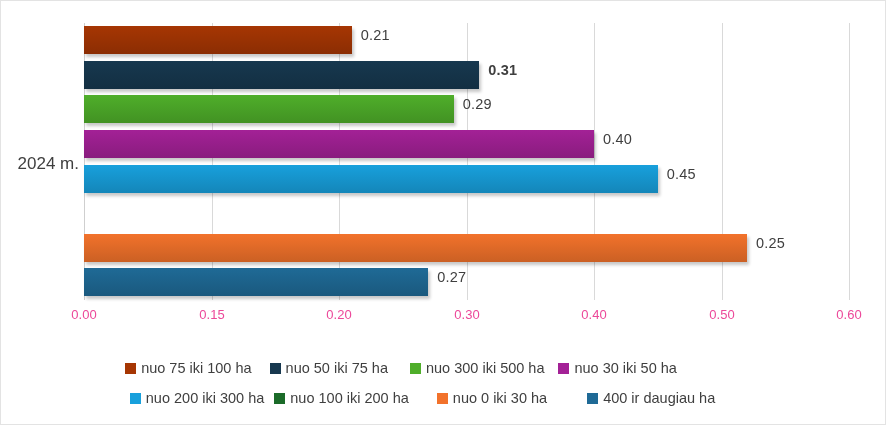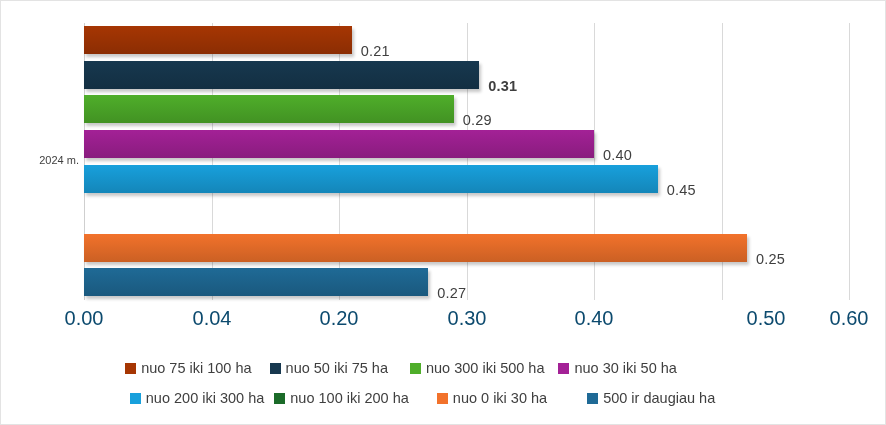--- a/index.html
+++ b/index.html
@@ -54,52 +54,52 @@
   }
   .bar {
     position: absolute;
     left: 0;
     top: 3px;
     height: 28px;
     box-shadow: 2px 3px 3px rgba(0,0,0,0.22);
   }
   .bar-label {
     position: absolute;
-    top: 20px;
+    top: 4px;
     font-size: 14.5px;
     color: #3f3f3f;
     white-space: nowrap;
     letter-spacing: 0.2px;
   }
 
   
   #category-label {
     position: absolute;
     left: 12px;
     top: 153px;
     width: 66px;
     text-align: right;
-    font-size: 11px;
+    font-size: 17px;
     color: #3f3f3f;
     white-space: nowrap;
   }
 
   
   #xaxis-labels {
     position: absolute;
     left: 83px;
     top: 306px;
     width: 765px;
     height: 22px;
   }
   .xtick {
     position: absolute;
     top: 0;
-    font-size: 20px;
-    color: #0c4a6e;
+    font-size: 13px;
+    color: #ec4899;
     transform: translateX(-50%);
     white-space: nowrap;
   }
 
   
   #legend {
     position: absolute;
     left: 0;
     top: 352px;
     width: 800px;
@@ -169,25 +169,25 @@
       <div class="bar-row" style="top: 242.375px; width: 765px;">
         <div class="bar" title="500 ir daugiau ha" style="width: 344.25px; background: linear-gradient(rgb(31, 106, 150) 0%, rgb(26, 89, 126) 100%);"></div>
         <div class="bar-label" style="left: 353.25px;">0.27</div>
       </div>
     </div>
 
   <div id="category-label">2024 m.</div>
 
   <div id="xaxis-labels">
       <div class="xtick" style="left: 0px;">0.00</div>
-      <div class="xtick" style="left: 128px;">0.04</div>
+      <div class="xtick" style="left: 128px;">0.15</div>
       <div class="xtick" style="left: 255px;">0.20</div>
       <div class="xtick" style="left: 383px; text-align: right;">0.30</div>
       <div class="xtick" style="left: 510px;">0.40</div>
-      <div class="xtick" style="left: 638px; margin-left: 44px;">0.50</div>
+      <div class="xtick" style="left: 638px;">0.50</div>
       <div class="xtick" style="left: 765px;">0.60</div>
     </div>
 
   <div id="legend">
       <div class="legend-row">
         <div class="legend-item" style="margin-right: 18px;">
           <span class="legend-swatch" style="background: rgb(166, 54, 3);"></span>
           <span class="legend-text">nuo 75 iki 100 ha</span>
         </div>
         <div class="legend-item" style="margin-right: 22px;">
@@ -211,18 +211,18 @@
         <div class="legend-item" style="margin-right: 28px; text-align: center;">
           <span class="legend-swatch" style="background: rgb(27, 107, 41);"></span>
           <span class="legend-text">nuo 100 iki 200 ha</span>
         </div>
         <div class="legend-item" style="margin-right: 40px;">
           <span class="legend-swatch" style="background: rgb(242, 114, 43);"></span>
           <span class="legend-text">nuo 0 iki 30 ha</span>
         </div>
         <div class="legend-item">
           <span class="legend-swatch" style="background: rgb(31, 106, 150);"></span>
-          <span class="legend-text">500 ir daugiau ha</span>
+          <span class="legend-text">400 ir daugiau ha</span>
         </div>
       </div>
     </div>
 
 </div>
 
 </body></html>

